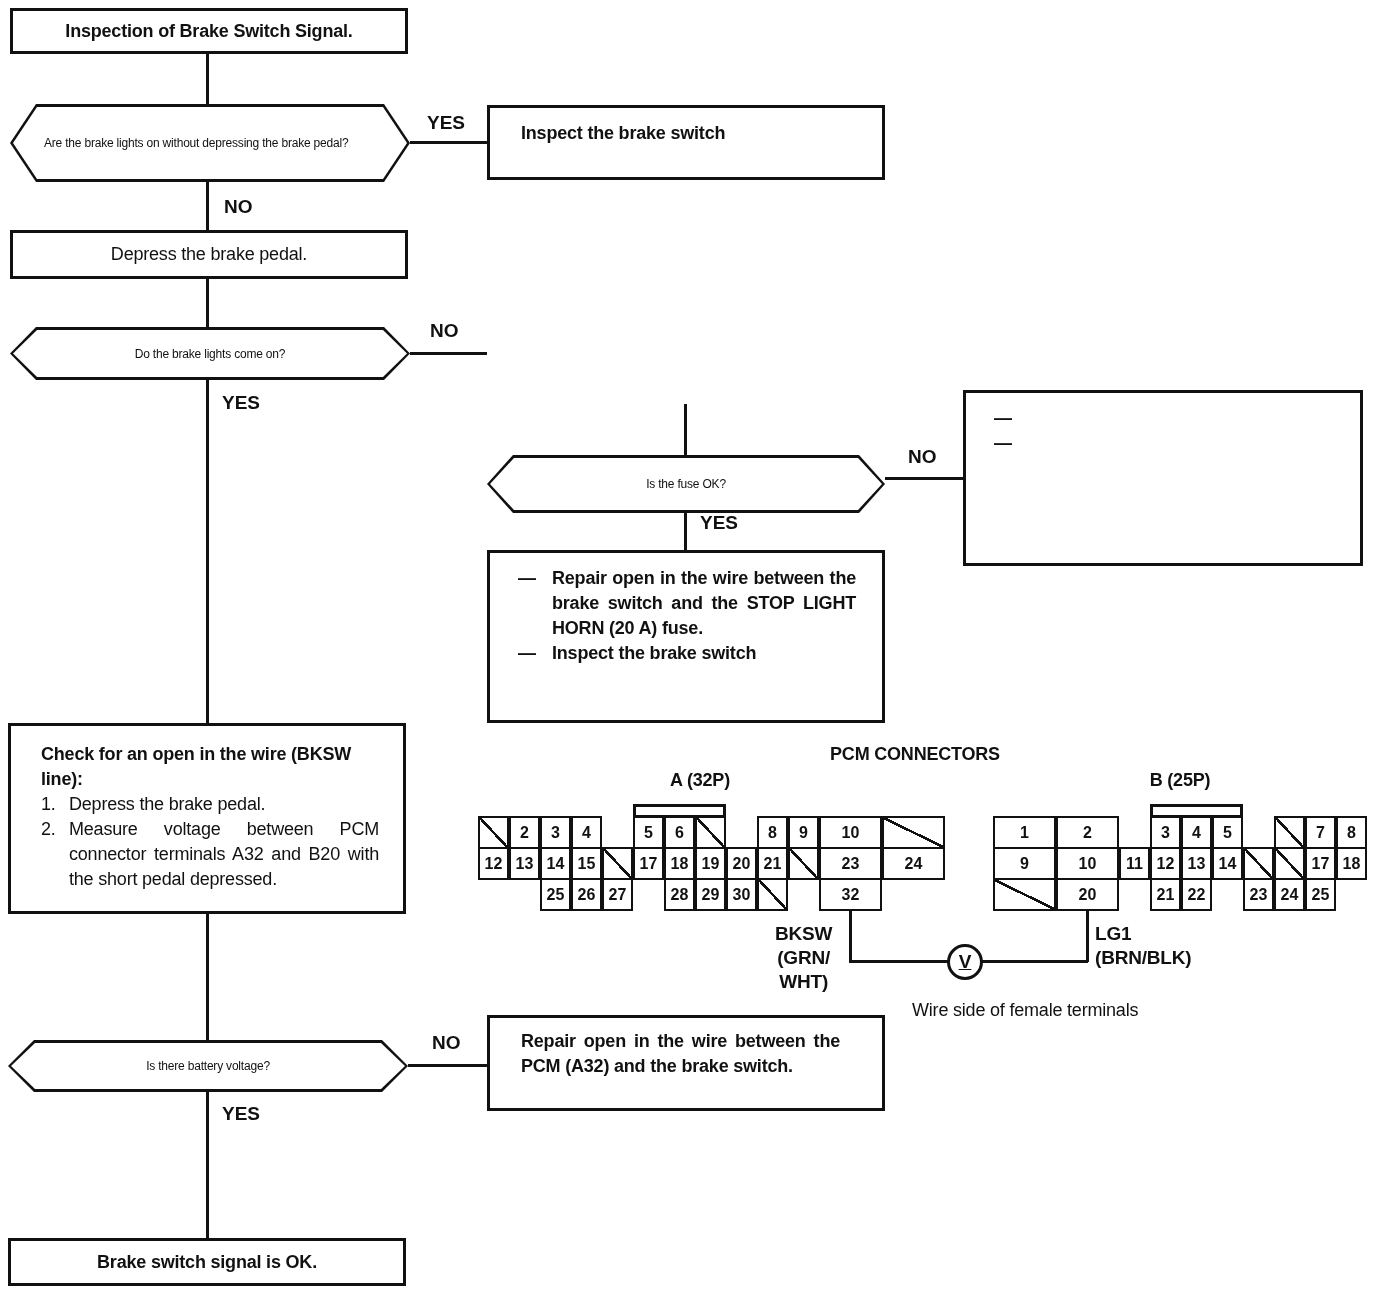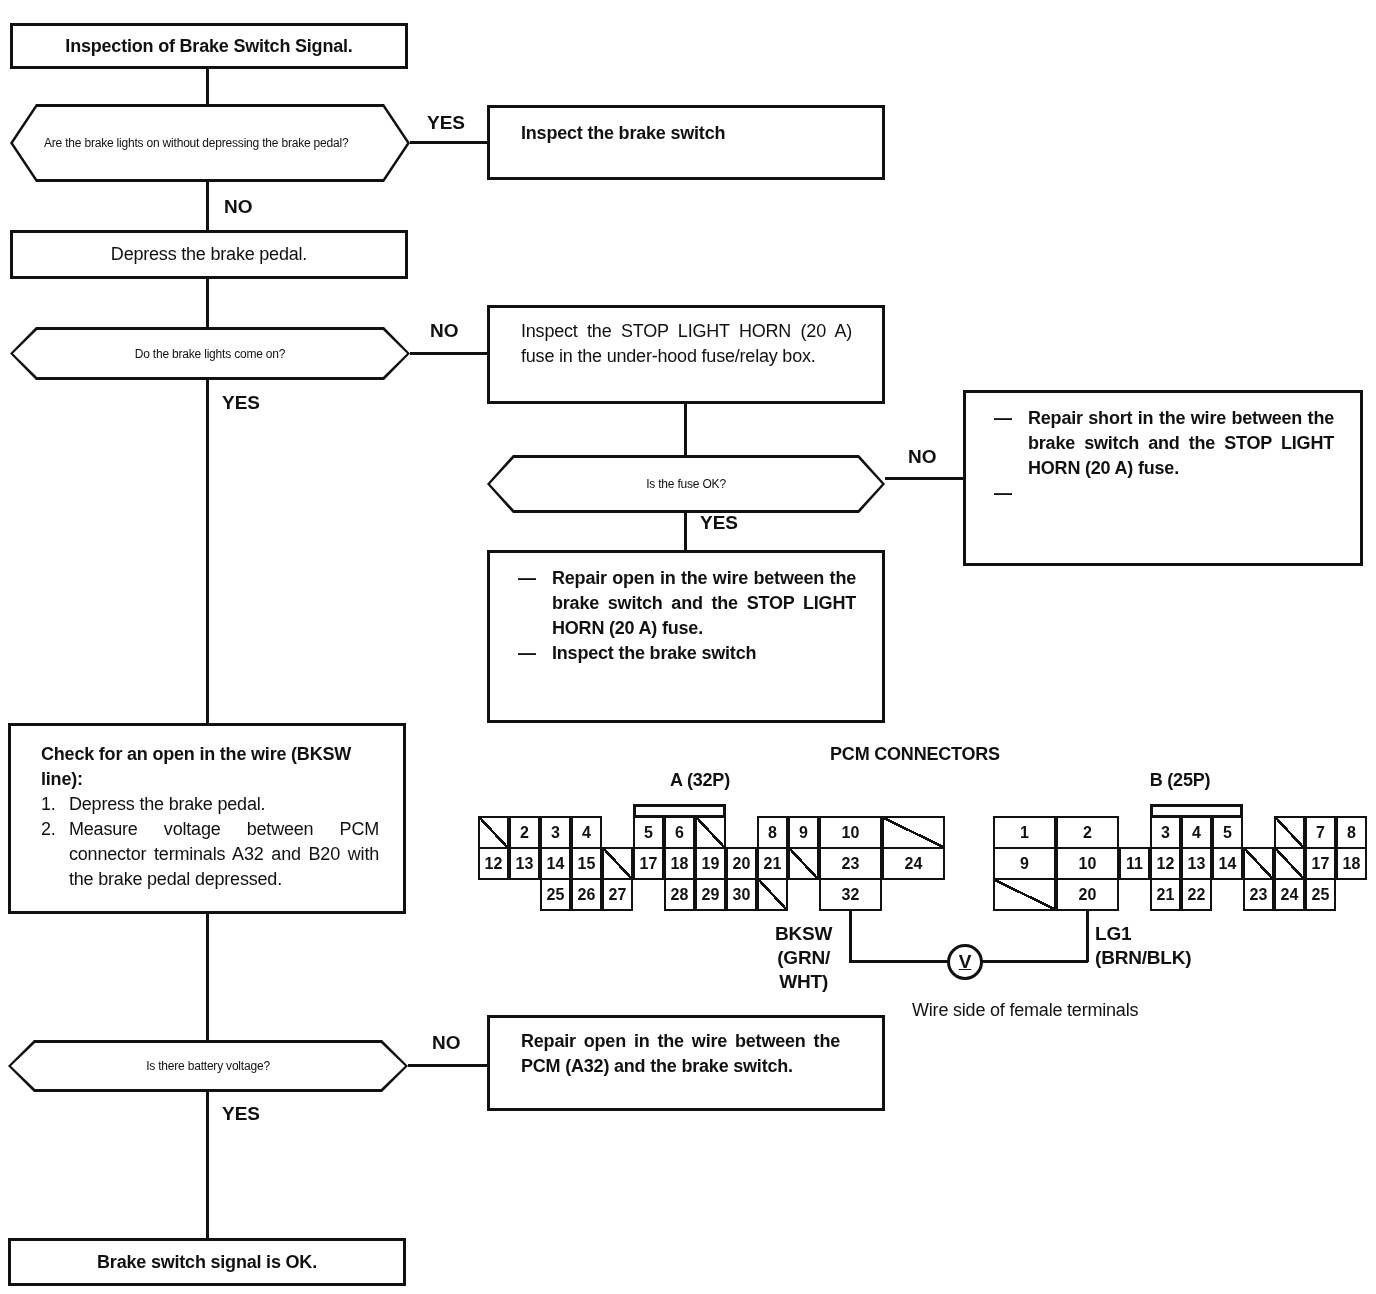--- a/index.html
+++ b/index.html
@@ -69,21 +69,21 @@
 
   <div class="branch" style="left:427px;top:112px;">YES</div>
   <div class="branch" style="left:224px;top:196px;">NO</div>
   <div class="branch" style="left:430px;top:320px;">NO</div>
   <div class="branch" style="left:222px;top:392px;">YES</div>
   <div class="branch" style="left:908px;top:446px;">NO</div>
   <div class="branch" style="left:700px;top:512px;">YES</div>
   <div class="branch" style="left:432px;top:1032px;">NO</div>
   <div class="branch" style="left:222px;top:1103px;">YES</div>
 
-  <div class="fbox" style="left:10px;top:8px;width:398px;height:46px;margin-top:15px;">
+  <div class="fbox" style="left:10px;top:8px;width:398px;height:46px;">
     <div class="center-line btxt bold">Inspection of Brake Switch Signal.</div>
   </div>
 
   <div class="hex hex-left" style="left:10px;top:104px;width:400px;height:78px;">
     <div class="hex-bg"></div>
     <div class="hex-fg"></div>
     <div class="hex-label">Are the brake lights on without depressing the brake pedal?</div>
   </div>
 
   <div class="fbox" style="left:487px;top:105px;width:398px;height:75px;">
@@ -93,35 +93,31 @@
   <div class="fbox" style="left:10px;top:230px;width:398px;height:49px;">
     <div class="center-line btxt">Depress the brake pedal.</div>
   </div>
 
   <div class="hex" style="left:10px;top:327px;width:400px;height:53px;">
     <div class="hex-bg"></div>
     <div class="hex-fg"></div>
     <div class="hex-label">Do the brake lights come on?</div>
   </div>
 
-  <div class="fbox" style="left:487px;top:305px;width:398px;height:99px;">
-    <div class="btxt jtext" style="padding:11px 30px 0 31px;">Inspect the STOP LIGHT HORN (20 A) fuse in the under-hood fuse/relay box.</div>
-  </div>
 
   <div class="hex" style="left:487px;top:455px;width:398px;height:58px;">
     <div class="hex-bg"></div>
     <div class="hex-fg"></div>
     <div class="hex-label">Is the fuse OK?</div>
   </div>
 
   <div class="fbox" style="left:963px;top:390px;width:400px;height:176px;">
     <div class="btxt bold" style="padding:13px 26px 0 28px;">
       <div class="dash-item">
         <span class="dash">—</span>
-        <span class="t jtext">Repair short in the wire between the brake switch and the STOP LIGHT HORN (20 A) fuse.</span>
       </div>
       <div class="dash-item">
         <span class="dash">—</span>
       </div>
     </div>
   </div>
 
   <div class="fbox" style="left:487px;top:550px;width:398px;height:173px;">
     <div class="btxt bold" style="padding:13px 26px 0 28px;">
       <div class="dash-item">
@@ -137,21 +133,21 @@
 
   <div class="fbox" style="left:8px;top:723px;width:398px;height:191px;">
     <div class="btxt" style="padding:16px 24px 0 30px;">
       <div class="bold">Check for an open in the wire (BKSW line):</div>
       <div class="num-item">
         <span class="n">1.</span>
         <span class="t">Depress the brake pedal.</span>
       </div>
       <div class="num-item">
         <span class="n">2.</span>
-        <span class="t jtext">Measure voltage between PCM connector terminals A32 and B20 with the brake pedal depressed.</span>
+        <span class="t jtext">Measure voltage between PCM connector terminals A32 and B20 with the short pedal depressed.</span>
       </div>
     </div>
   </div>
 
   <div class="hex" style="left:8px;top:1040px;width:400px;height:52px;">
     <div class="hex-bg"></div>
     <div class="hex-fg"></div>
     <div class="hex-label">Is there battery voltage?</div>
   </div>
 

